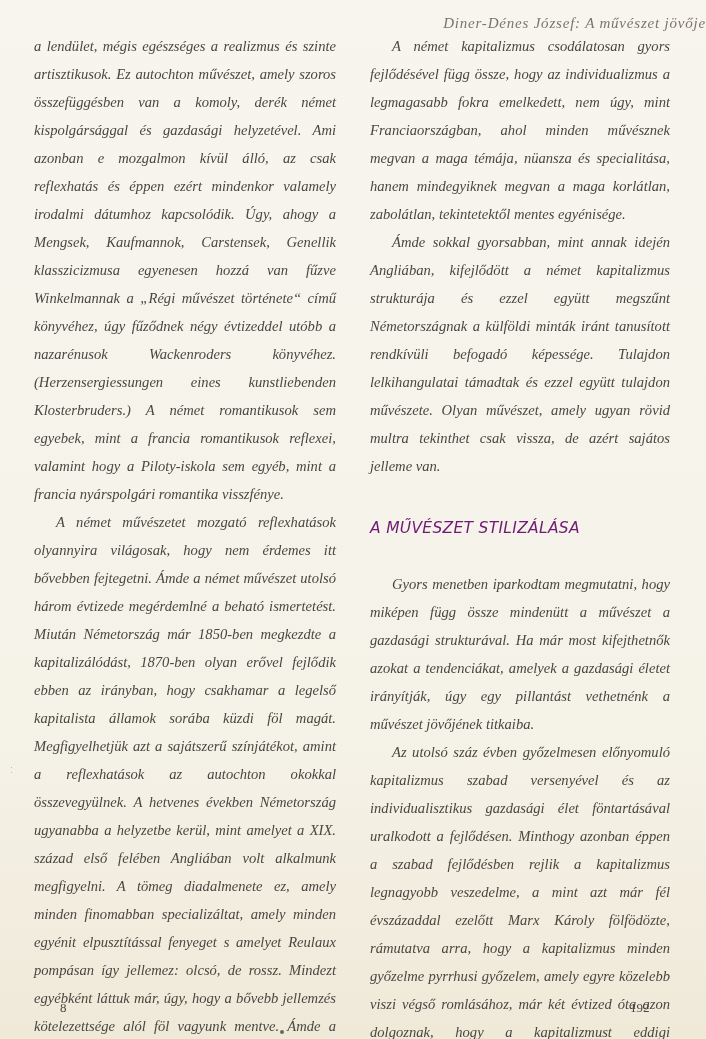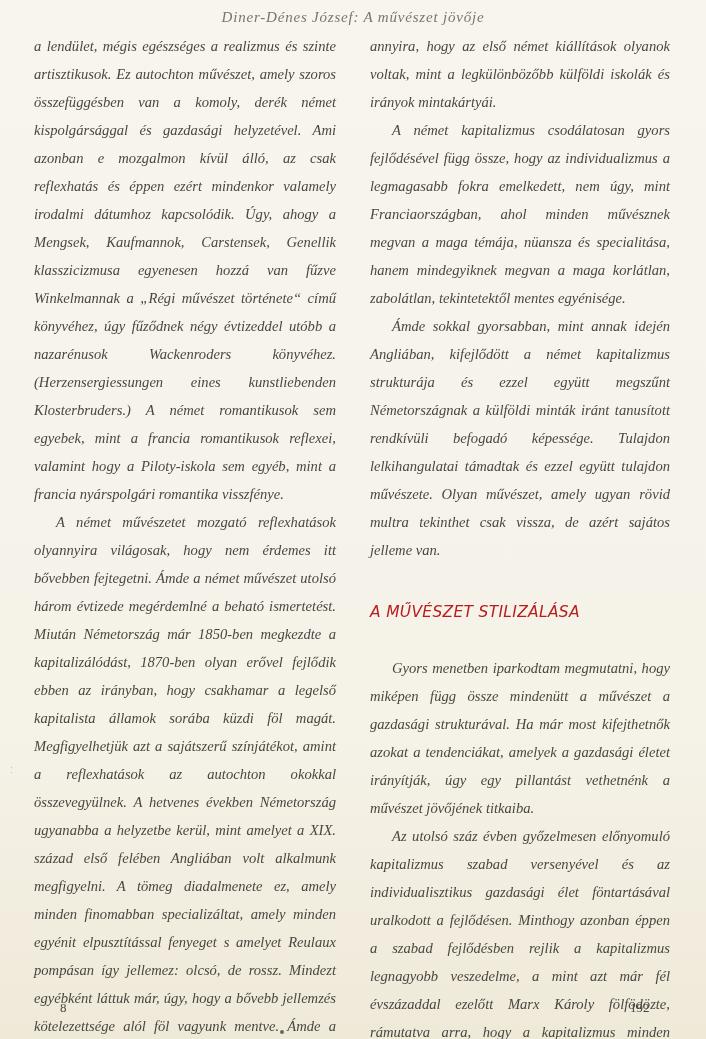--- a/index.html
+++ b/index.html
@@ -8,36 +8,36 @@
     background:#f6f3ea;
     position:relative;
     font-family:"Liberation Serif","DejaVu Serif",serif;
     color:#4a4640;
   }
   .page-shade {
     position:absolute; left:0; top:0; width:706px; height:1039px;
     background: linear-gradient(to bottom, #f7f5ee 0%, #f5f2e8 70%, #efe9d8 100%);
   }
   .running-head {
-    position:absolute; top:9px; left:0; width:706px; text-align:center;
+    position:absolute; top:15px; left:0; width:706px; text-align:right;
     font-style:italic; font-size:15px; letter-spacing:0.8px; color:#7a756c;
   }
   .col {
     position:absolute; top:32px; width:302px;
     font-size:14.6px; line-height:28px; text-align:justify;
     hyphens:manual;
     font-style:italic;
   }
   .col-left { left:34px; }
   .col-right { left:370px; width:300px; }
   .col p { margin:0; }
   .col p.indent { text-indent:22px; }
   .section-heading {
     font-family:"DejaVu Sans","Liberation Sans",sans-serif;
-    font-size:15.5px; letter-spacing:0.3px; color:#b91c1c;
+    font-size:15.5px; letter-spacing:0.3px; color:#701a75;
     margin:34px 0 28px 0; text-align:left; font-weight:normal;
   }
   .folio {
     position:absolute; top:1000px; font-size:13px; color:#4a4640;
   }
   .folio-left { left:60px; }
   .folio-right { left:630px; }
   .margin-mark {
     position:absolute; left:10px; top:765px; width:6px; height:10px;
     color:#a8a49a; font-size:9px; line-height:5px;
@@ -50,21 +50,20 @@
 <div class="page-shade"></div>
 
 <div class="running-head">Diner-Dénes József: A művészet jövője</div>
 
 <div class="col col-left">
   <p class="">a lendület, mégis egészséges a realizmus és szinte artisztikusok. Ez autochton művészet, amely szoros összefüggésben van a komoly, derék német kispolgársággal és gazdasági helyzetével. Ami azonban e mozgalmon kívül álló, az csak reflexhatás és éppen ezért mindenkor valamely irodalmi dátumhoz kapcsolódik. Úgy, ahogy a Mengsek, Kaufmannok, Carstensek, Genellik klasszicizmusa egyenesen hozzá van fűzve Winkelmannak a „Régi művészet története“ című könyvéhez, úgy fűződnek négy évtizeddel utóbb a nazarénusok Wackenroders könyvéhez. (Herzensergiessungen eines kunstliebenden Klosterbruders.) A német romantikusok sem egyebek, mint a francia romantikusok reflexei, valamint hogy a Piloty-iskola sem egyéb, mint a francia nyárspolgári romantika visszfénye.</p>
   <p class="indent">A német művészetet mozgató reflexhatások olyannyira világosak, hogy nem érdemes itt bővebben fejtegetni. Ámde a német művészet utolsó három évtizede megérdemlné a beható ismertetést. Miután Németország már 1850-ben megkezdte a kapitalizálódást, 1870-ben olyan erővel fejlődik ebben az irányban, hogy csakhamar a legelső kapitalista államok sorába küzdi föl magát. Megfigyelhetjük azt a sajátszerű színjátékot, amint a reflexhatások az autochton okokkal összevegyülnek. A hetvenes években Németország ugyanabba a helyzetbe kerül, mint amelyet a XIX. század első felében Angliában volt alkalmunk megfigyelni. A tömeg diadalmenete ez, amely minden finomabban specializáltat, amely minden egyénit elpusztítással fenyeget s amelyet Reulaux pompásan így jellemez: olcsó, de rossz. Mindezt egyébként láttuk már, úgy, hogy a bővebb jellemzés kötelezettsége alól föl vagyunk mentve. Ámde a művészet eliparosítása ellen Németországban sokkal hamarabb emelnek szót, mint Angliában. Régi szokás szerint, ebben is az első szót az irodalom mondta ki. A Hart testvérek voltak azok, akik először fejezték ki rosszalásukat ellene és egyúttal új ideálok iránti vágyaikat formulázták. Csak néhány évvel később jelentkezett ez az irány naturalista mozgalom képében, melyet Gerhard Hauptmann vezetett, mialatt a művészetben hallatlan vadászat és hajsza folyt külföldi minták után, úgy-</p>
 </div>
 
 <div class="col col-right">
-  <p class="">annyira, hogy az első német kiállítások olyanok voltak, mint a legkülönbözőbb külföldi iskolák és irányok mintakártyái.</p>
   <p class="indent">A német kapitalizmus csodálatosan gyors fejlődésével függ össze, hogy az individualizmus a legmagasabb fokra emelkedett, nem úgy, mint Franciaországban, ahol minden művésznek megvan a maga témája, nüansza és specialitása, hanem mindegyiknek megvan a maga korlátlan, zabolátlan, tekintetektől mentes egyénisége.</p>
   <p class="indent">Ámde sokkal gyorsabban, mint annak idején Angliában, kifejlődött a német kapitalizmus strukturája és ezzel együtt megszűnt Németországnak a külföldi minták iránt tanusított rendkívüli befogadó képessége. Tulajdon lelkihangulatai támadtak és ezzel együtt tulajdon művészete. Olyan művészet, amely ugyan rövid multra tekinthet csak vissza, de azért sajátos jelleme van.</p>
   <h2 class="section-heading">A MŰVÉSZET STILIZÁLÁSA</h2>
   <p class="indent">Gyors menetben iparkodtam megmutatni, hogy miképen függ össze mindenütt a művészet a gazdasági strukturával. Ha már most kifejthetnők azokat a tendenciákat, amelyek a gazdasági életet irányítják, úgy egy pillantást vethetnénk a művészet jövőjének titkaiba.</p>
   <p class="indent">Az utolsó száz évben győzelmesen előnyomuló kapitalizmus szabad versenyével és az individualisztikus gazdasági élet föntartásával uralkodott a fejlődésen. Minthogy azonban éppen a szabad fejlődésben rejlik a kapitalizmus legnagyobb veszedelme, a mint azt már fél évszázaddal ezelőtt Marx Károly fölfödözte, rámutatva arra, hogy a kapitalizmus minden győzelme pyrrhusi győzelem, amely egyre közelebb viszi végső romlásához, már két évtized óta azon dolgoznak, hogy a kapitalizmust eddigi szabadságából egy kötött formába vigyék át. Ezt a kisérletet három oldalról próbálták meg egyszerre. A konzervativok középkori, a kapitalisták modern, a szocialisták pedig magasabb formákba szeretnék átvinni. Hogy a céhek, a patriarkális egyesülések, kartellek, szakszervezetek vagy a teljesen szolidaris emberi asszociációk útján történik-e ez,</p>
 </div>
 
 <div class="folio folio-left">8</div>
 <div class="folio folio-right">192</div>
 

